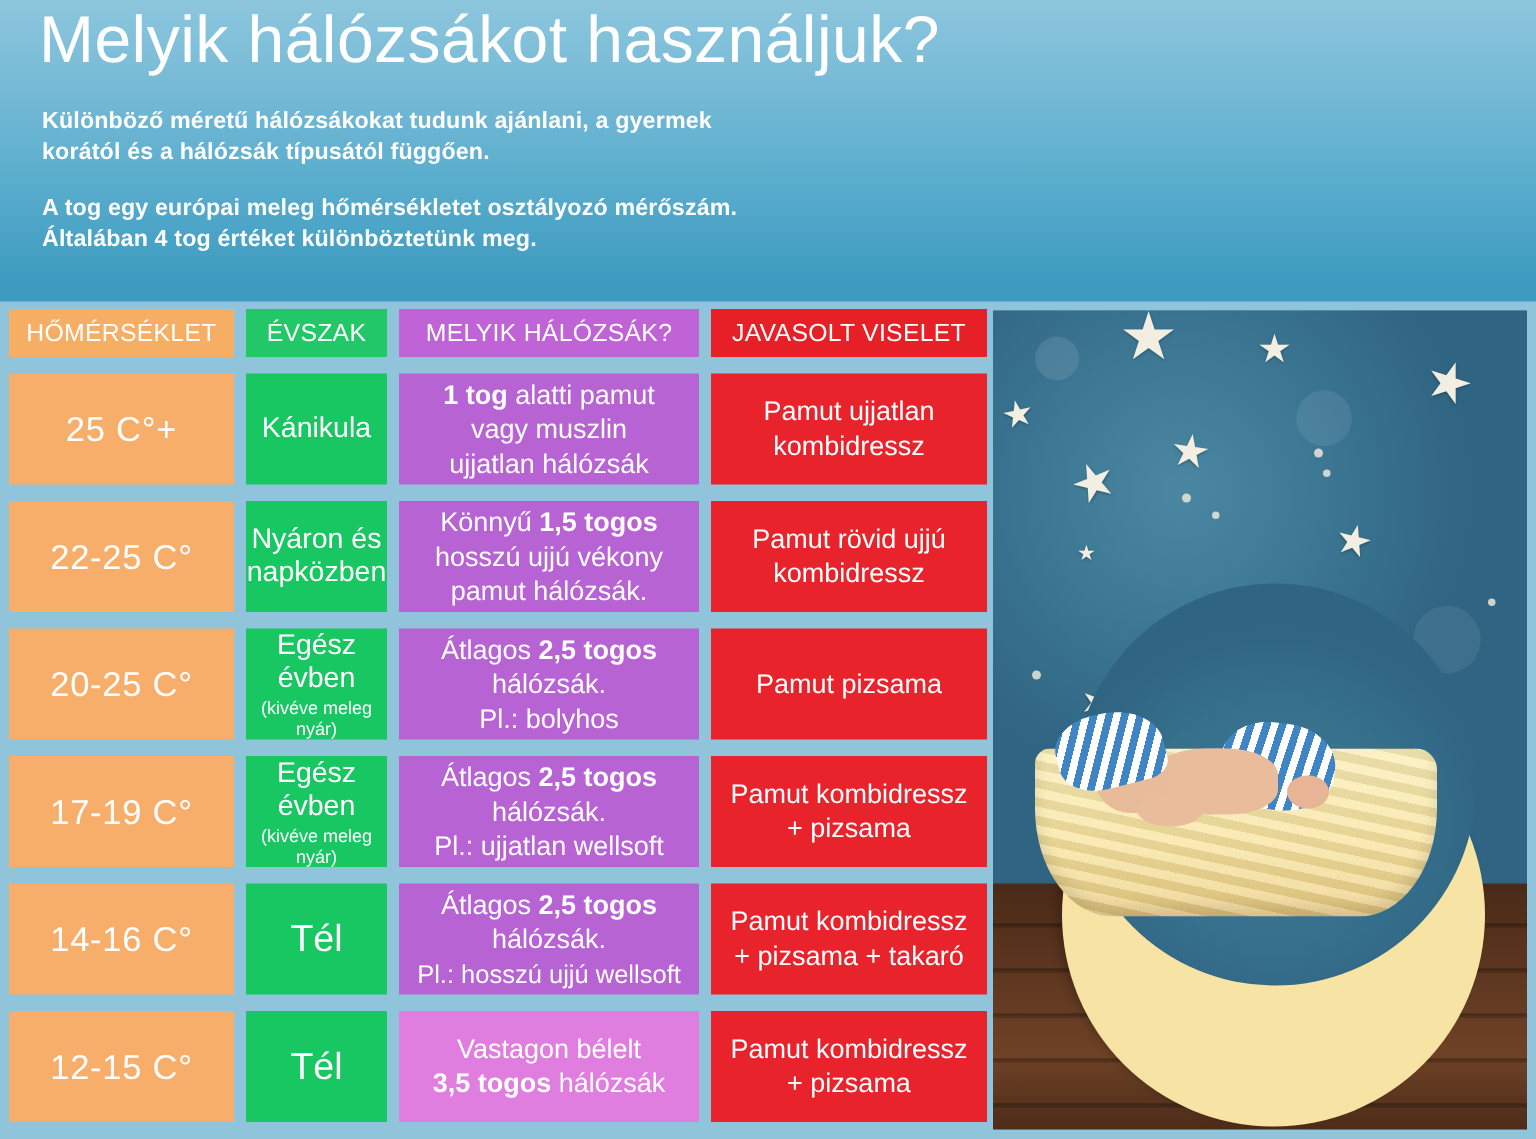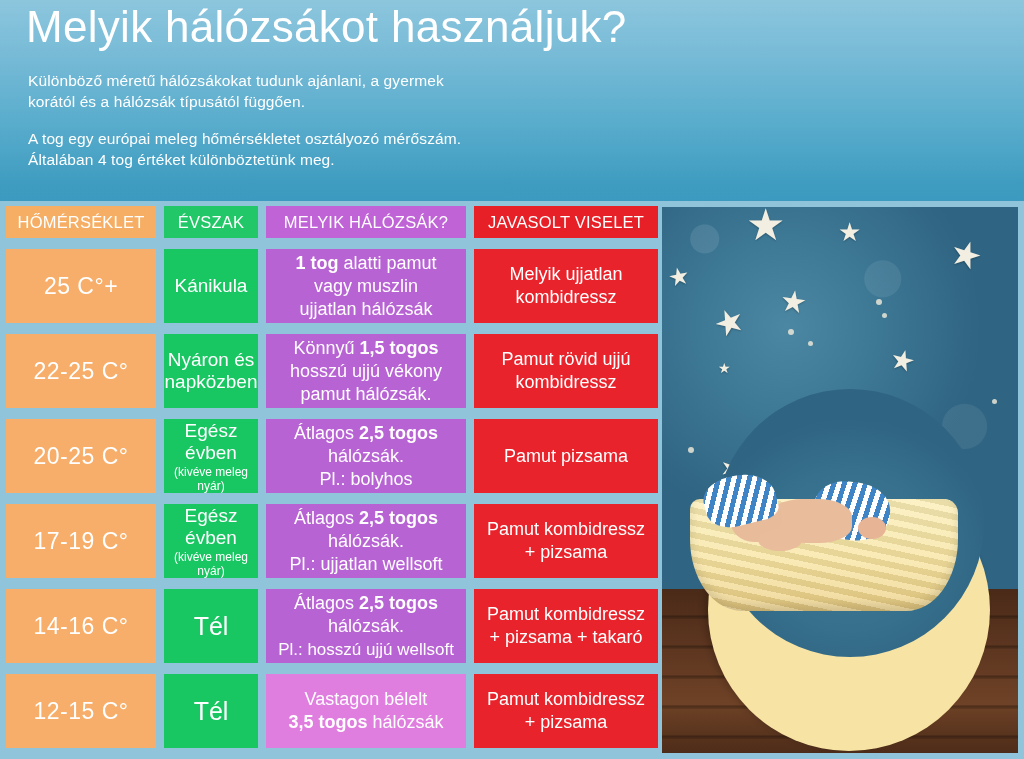--- a/index.html
+++ b/index.html
@@ -41,21 +41,21 @@
     white-space: nowrap;
     line-height: 1.15;
   }
   .intro {
     position: absolute;
     left: 28px;
     top: 70px;
     color: #ffffff;
     font-size: 15.5px;
     line-height: 21px;
-    font-weight: 400;
+    font-weight: 700;
     letter-spacing: 0.1px;
   }
   .intro p { margin: 0; }
   .intro .gap { height: 16px; }
 
   
   .table-area {
     position: absolute;
     left: 0;
     top: 201px;
@@ -299,21 +299,21 @@
       <div class="cell body-cell c-bag-b" style="height:74px">
         <span>
           <b>1 tog</b><span> alatti pamut</span><br>
           <span>vagy muszlin</span><br>
           <span>ujjatlan hálózsák</span>
         </span>
       </div>
       <div class="spacer"></div>
       <div class="cell body-cell c-wear-b" style="height:74px">
         <span>
-          <span>Melyik ujjatlan</span><br>
+          <span>Pamut ujjatlan</span><br>
           <span>kombidressz</span>
         </span>
       </div>
 
       <div class="row-gap"></div>
         <div class="row-gap"></div>
         <div class="row-gap"></div>
         <div class="row-gap"></div>
         <div class="row-gap"></div>
         <div class="row-gap"></div>

